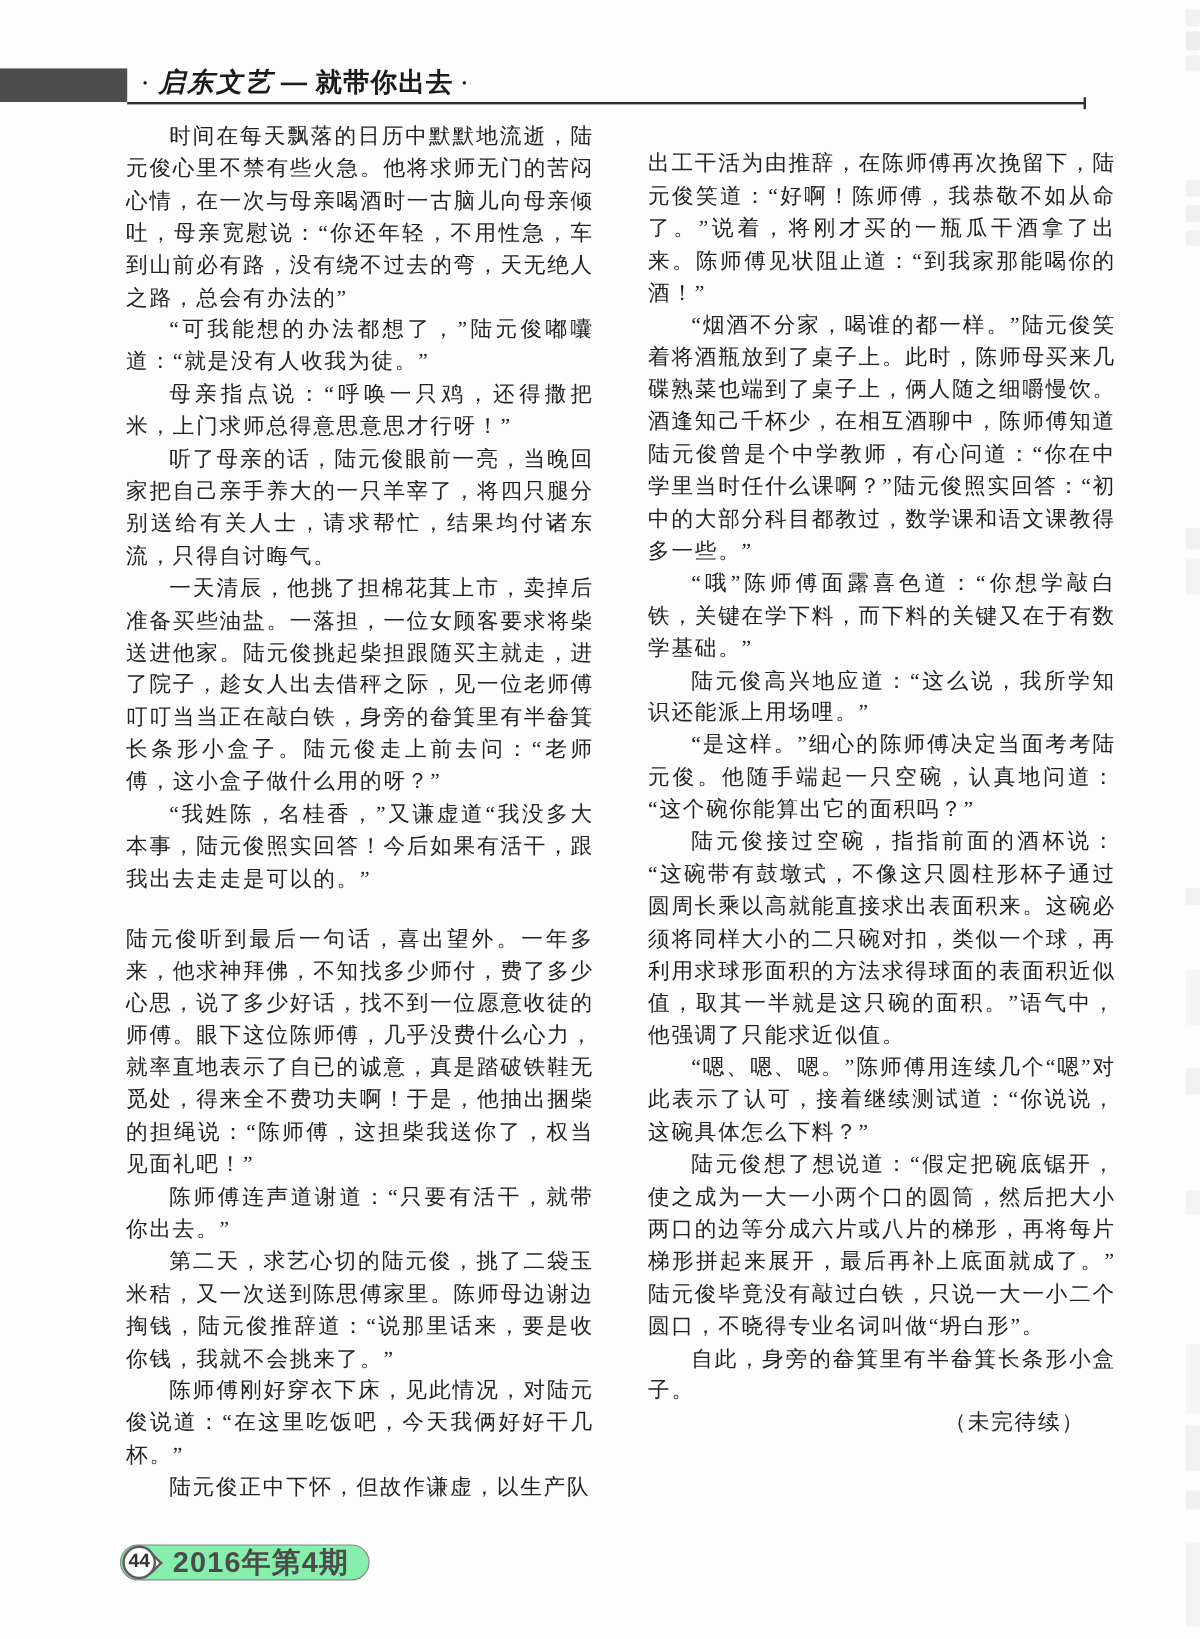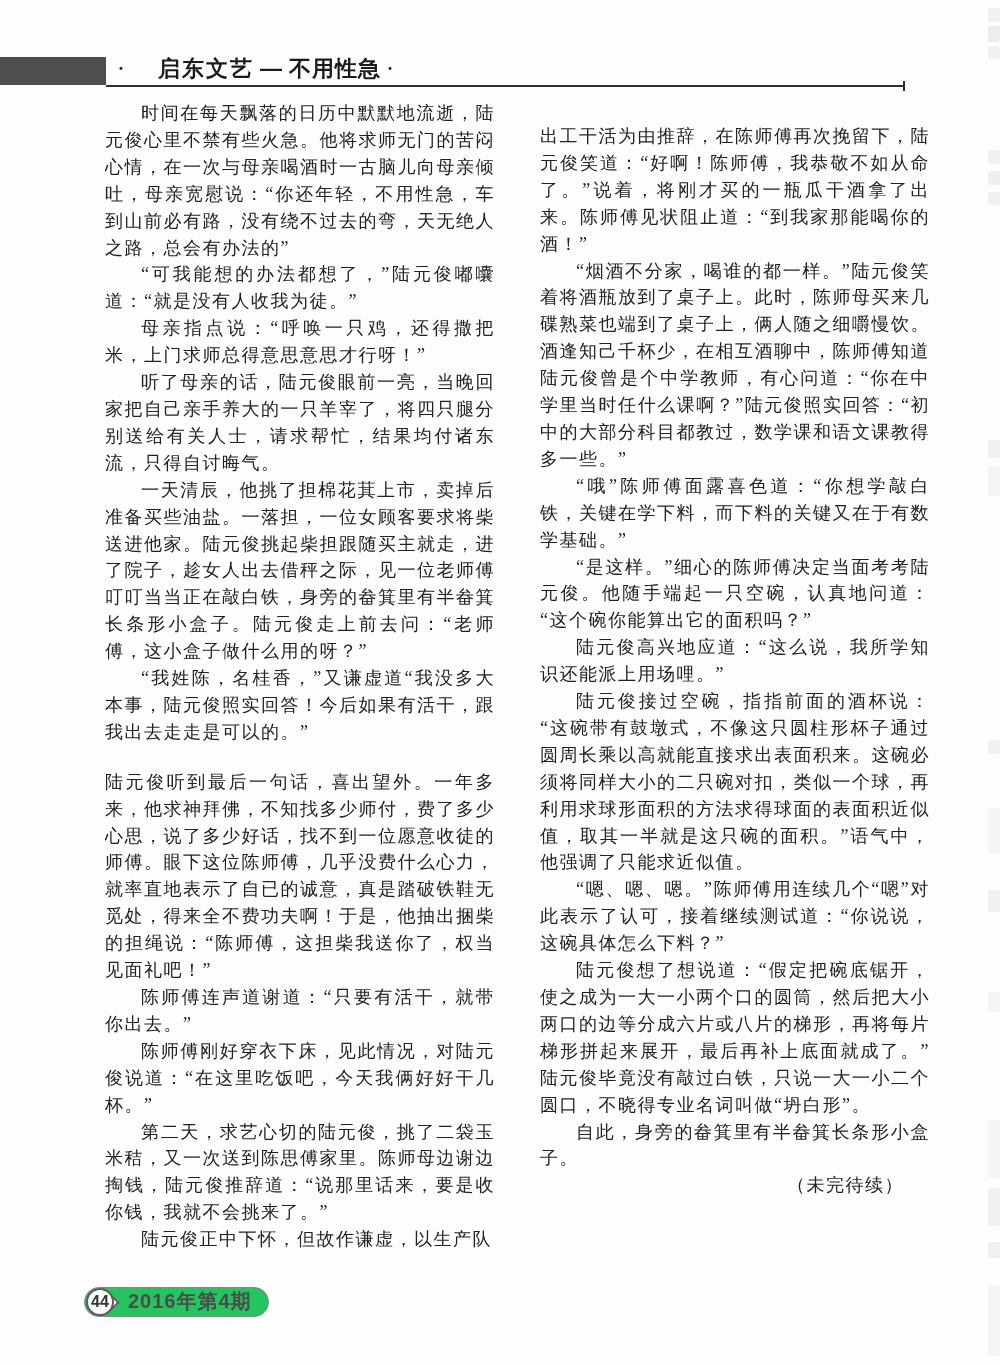--- a/index.html
+++ b/index.html
@@ -13,21 +13,21 @@
   .header-block{
     position:absolute;left:0;top:57px;width:106px;height:28px;
     background:#4e4e4e;
   }
   .header-title{
     position:absolute;left:118px;top:53px;height:32px;
     display:flex;align-items:center;gap:6px;
     font-size:22px;font-weight:bold;color:#1b1b1b;
     letter-spacing:2px;white-space:nowrap;
   }
-  .header-title .script{font-family:"Liberation Serif",serif;margin-left:26px;}
+  .header-title .script{font-style:italic;font-family:"Liberation Serif",serif;}
   .header-title .gothic{font-family:"Liberation Sans","DejaVu Sans",sans-serif;font-weight:bold;letter-spacing:1px;}
   .header-title .bullet{font-size:18px;}
   .header-rule{
     position:absolute;left:106px;top:85px;width:799px;height:2px;
     background:#2f2f2f;
   }
   .header-rule .rule-tick{
     position:absolute;right:0;top:-4px;width:2px;height:10px;background:#2f2f2f;
   }
   
@@ -43,85 +43,85 @@
     text-align:justify;
     text-justify:inter-ideograph;
     letter-spacing:1.5px;
     text-indent:2em;
     word-break:break-all;
   }
   .col p.flush{text-indent:0;margin-top:23px;}
   .col p.tbc{text-align:right;text-indent:0;padding-right:26px;}
   
   .footer-pill{
-    position:absolute;left:84px;top:1287px;height:30px;
-    display:inline-flex;align-items:flex-start;
-    background:#22c55e;border:1px solid #878787;border-radius:16px;
+    position:absolute;left:100px;top:1287px;height:30px;
+    display:inline-flex;align-items:center;
+    background:#86efac;border:1px solid #878787;border-radius:16px;
     padding:0 16px 0 1px;box-sizing:border-box;
   }
   .page-badge{position:relative;width:34px;height:28px;flex:0 0 auto;}
   .badge-point{
     position:absolute;left:18px;top:7.5px;width:13px;height:13px;
     background:#fff;border-top:2px solid #5c5c5c;border-right:2px solid #5c5c5c;
     transform:rotate(45deg);z-index:1;box-sizing:border-box;
   }
   .badge-circle{
     position:absolute;left:0;top:0;width:28px;height:28px;
     display:flex;align-items:center;justify-content:center;
     background:#fff;border:2px solid #5c5c5c;border-radius:50%;
     font-family:"Liberation Sans","DejaVu Sans",sans-serif;
     font-size:16px;font-weight:bold;color:#333;
     box-sizing:border-box;z-index:2;
   }
   .issue{
     margin-left:8px;
     font-family:"Liberation Sans","DejaVu Sans",sans-serif;
-    font-size:20px;font-weight:bold;color:#4c4c4c;letter-spacing:1px;
+    font-size:24px;font-weight:bold;color:#4c4c4c;letter-spacing:1px;
     white-space:nowrap;
   }
   
   .artifact{
     position:absolute;right:0;width:12px;background:#f1f1f1;border-radius:2px;
   }
 </style>
 </head>
 <body>
 
 <div class="header-block"></div>
 <div class="header-title">
   <span class="bullet">·</span>
   <span class="script">启东文艺</span>
   <span class="gothic">—</span>
-  <span class="gothic">不用性急</span>
+  <span class="gothic">就带你出去</span>
   <span class="bullet">·</span>
 </div>
 <div class="header-rule">
   <span class="rule-tick"></span>
 </div>
 
 <div class="columns">
   <div class="col">
     <p>时间在每天飘落的日历中默默地流逝，陆元俊心里不禁有些火急。他将求师无门的苦闷心情，在一次与母亲喝酒时一古脑儿向母亲倾吐，母亲宽慰说：“你还年轻，不用性急，车到山前必有路，没有绕不过去的弯，天无绝人之路，总会有办法的”</p>
     <p>“可我能想的办法都想了，”陆元俊嘟囔道：“就是没有人收我为徒。”</p>
     <p>母亲指点说：“呼唤一只鸡，还得撒把米，上门求师总得意思意思才行呀！”</p>
     <p>听了母亲的话，陆元俊眼前一亮，当晚回家把自己亲手养大的一只羊宰了，将四只腿分别送给有关人士，请求帮忙，结果均付诸东流，只得自讨晦气。</p>
     <p>一天清辰，他挑了担棉花萁上市，卖掉后准备买些油盐。一落担，一位女顾客要求将柴送进他家。陆元俊挑起柴担跟随买主就走，进了院子，趁女人出去借秤之际，见一位老师傅叮叮当当正在敲白铁，身旁的畚箕里有半畚箕长条形小盒子。陆元俊走上前去问：“老师傅，这小盒子做什么用的呀？”</p>
     <p>“我姓陈，名桂香，”又谦虚道“我没多大本事，陆元俊照实回答！今后如果有活干，跟我出去走走是可以的。”</p>
     <p class="flush">陆元俊听到最后一句话，喜出望外。一年多来，他求神拜佛，不知找多少师付，费了多少心思，说了多少好话，找不到一位愿意收徒的师傅。眼下这位陈师傅，几乎没费什么心力，就率直地表示了自已的诚意，真是踏破铁鞋无觅处，得来全不费功夫啊！于是，他抽出捆柴的担绳说：“陈师傅，这担柴我送你了，权当见面礼吧！”</p>
     <p>陈师傅连声道谢道：“只要有活干，就带你出去。”</p>
+    <p>第二天，求艺心切的陆元俊，挑了二袋玉米秸，又一次送到陈思傅家里。陈师母边谢边掏钱，陆元俊推辞道：“说那里话来，要是收你钱，我就不会挑来了。”</p>
     <p>陈师傅刚好穿衣下床，见此情况，对陆元俊说道：“在这里吃饭吧，今天我俩好好干几杯。”</p>
-    <p>第二天，求艺心切的陆元俊，挑了二袋玉米秸，又一次送到陈思傅家里。陈师母边谢边掏钱，陆元俊推辞道：“说那里话来，要是收你钱，我就不会挑来了。”</p>
     <p>陆元俊正中下怀，但故作谦虚，以生产队</p>
   </div>
   <div class="col">
     <p class="flush">出工干活为由推辞，在陈师傅再次挽留下，陆元俊笑道：“好啊！陈师傅，我恭敬不如从命了。”说着，将刚才买的一瓶瓜干酒拿了出来。陈师傅见状阻止道：“到我家那能喝你的酒！”</p>
     <p>“烟酒不分家，喝谁的都一样。”陆元俊笑着将酒瓶放到了桌子上。此时，陈师母买来几碟熟菜也端到了桌子上，俩人随之细嚼慢饮。酒逢知己千杯少，在相互酒聊中，陈师傅知道陆元俊曾是个中学教师，有心问道：“你在中学里当时任什么课啊？”陆元俊照实回答：“初中的大部分科目都教过，数学课和语文课教得多一些。”</p>
     <p>“哦”陈师傅面露喜色道：“你想学敲白铁，关键在学下料，而下料的关键又在于有数学基础。”</p>
+    <p>陆元俊高兴地应道：“这么说，我所学知识还能派上用场哩。”</p>
     <p>“是这样。”细心的陈师傅决定当面考考陆元俊。他随手端起一只空碗，认真地问道：“这个碗你能算出它的面积吗？”</p>
-    <p>陆元俊高兴地应道：“这么说，我所学知识还能派上用场哩。”</p>
     <p>陆元俊接过空碗，指指前面的酒杯说：“这碗带有鼓墩式，不像这只圆柱形杯子通过圆周长乘以高就能直接求出表面积来。这碗必须将同样大小的二只碗对扣，类似一个球，再利用求球形面积的方法求得球面的表面积近似值，取其一半就是这只碗的面积。”语气中，他强调了只能求近似值。</p>
     <p>“嗯、嗯、嗯。”陈师傅用连续几个“嗯”对此表示了认可，接着继续测试道：“你说说，这碗具体怎么下料？”</p>
     <p>陆元俊想了想说道：“假定把碗底锯开，使之成为一大一小两个口的圆筒，然后把大小两口的边等分成六片或八片的梯形，再将每片梯形拼起来展开，最后再补上底面就成了。”陆元俊毕竟没有敲过白铁，只说一大一小二个圆口，不晓得专业名词叫做“坍白形”。</p>
     <p>自此，身旁的畚箕里有半畚箕长条形小盒子。</p>
     <p class="tbc">（未完待续）</p>
   </div>
 </div>
 
 <div class="footer-pill">
   <span class="page-badge">

